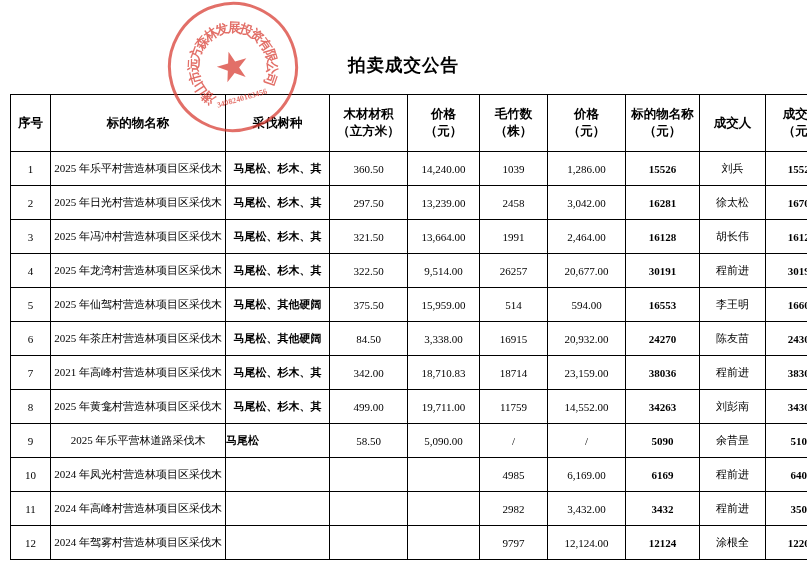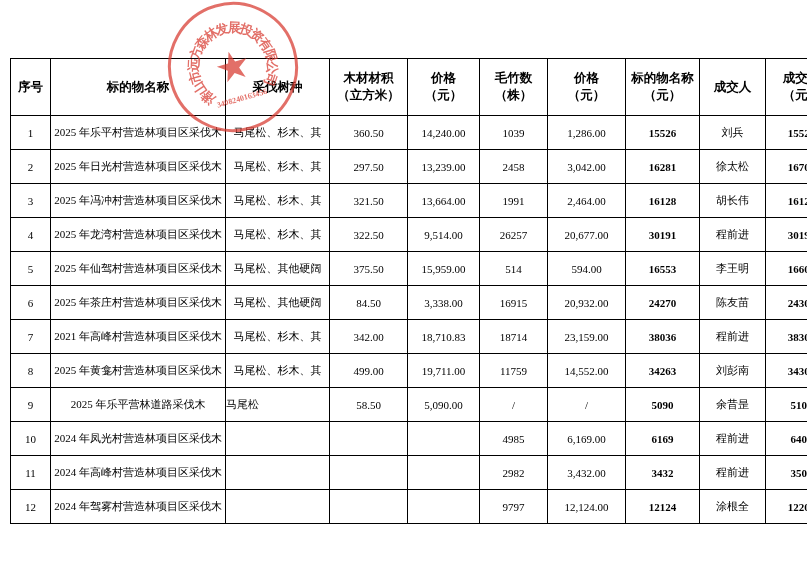--- a/index.html
+++ b/index.html
@@ -115,20 +115,21 @@
   td.name-cell {
     font-size: 10.5px;
     text-align: center;
   }
   td.tree-cell {
     font-size: 10.5px;
     text-align: left;
     padding-left: 3px;
     white-space: nowrap;
     overflow: hidden;
+    font-weight: bold;
   }
   td.num {
     font-size: 11px;
   }
   td.buyer {
     font-weight: normal;
     font-size: 12px;
   }
   td.start, td.deal {
     font-weight: bold;
@@ -156,20 +157,21 @@
         <span style="transform: rotate(71.4286deg) translate(-50%, -48px);">有</span>
         <span style="transform: rotate(89.2857deg) translate(-50%, -48px);">限</span>
         <span style="transform: rotate(107.143deg) translate(-50%, -48px);">公</span>
         <span style="transform: rotate(125deg) translate(-50%, -48px);">司</span>
         <span style="font-size: 8px; transform: translate(-50%, 28px);">3408240163456</span>
       </div>
     <div class="star">★</div>
   </div>
 
   <div class="title-block">
+    <div class="title-line second">拍卖成交公告</div>
   </div>
 
   <table class="main">
     <colgroup>
       <col class="c-no">
         <col class="c-name">
         <col class="c-tree">
         <col class="c-vol">
       <col class="c-price1">
         <col class="c-bamboo">

